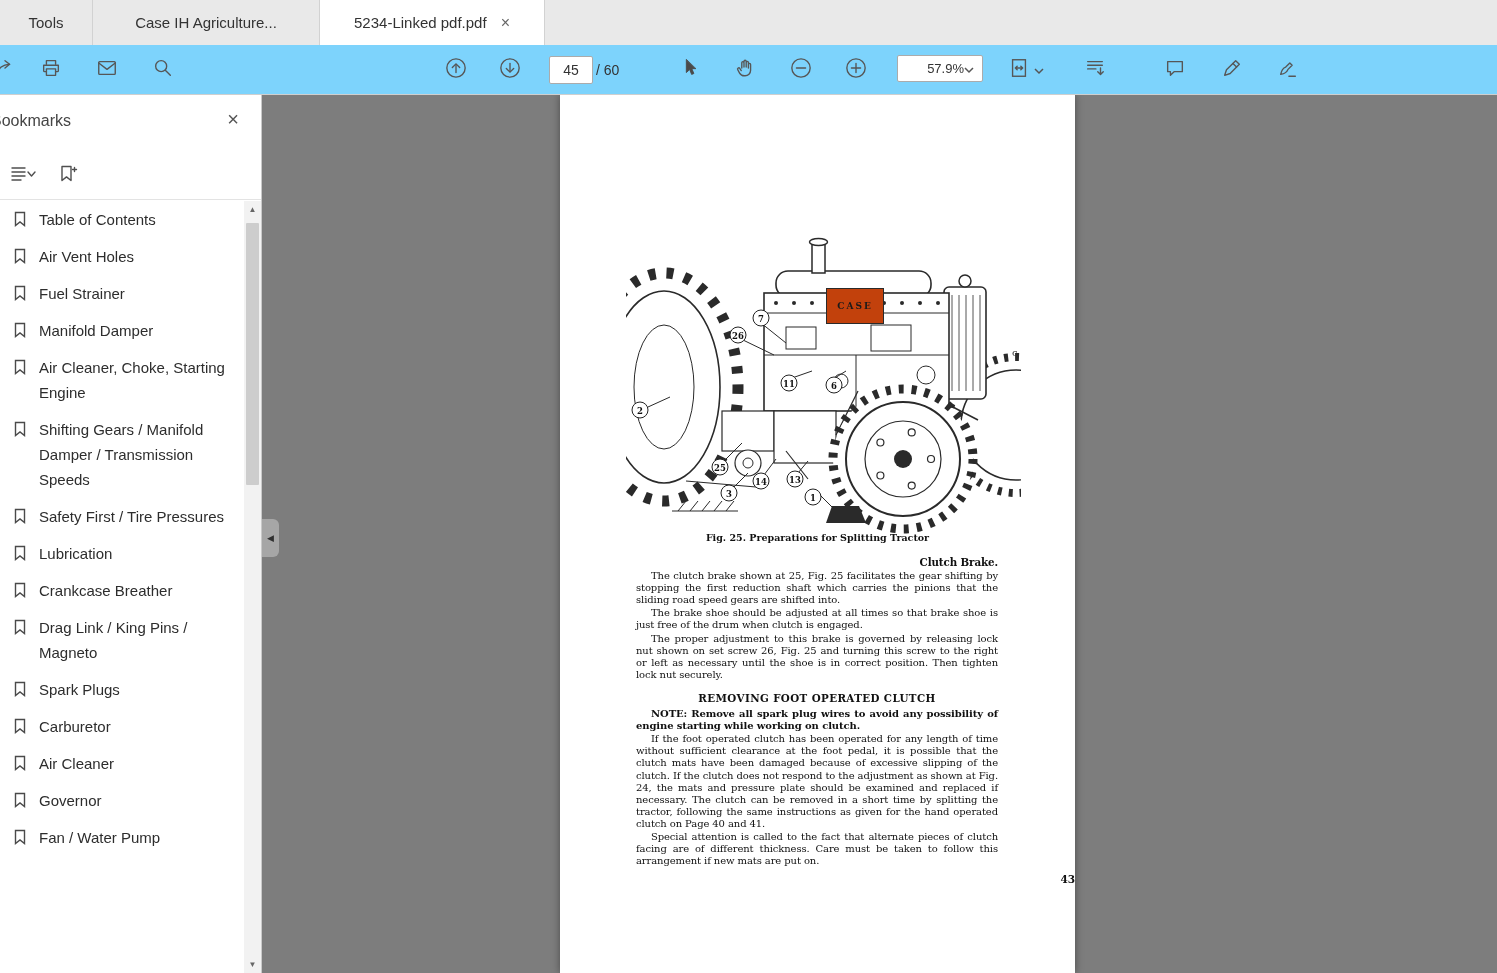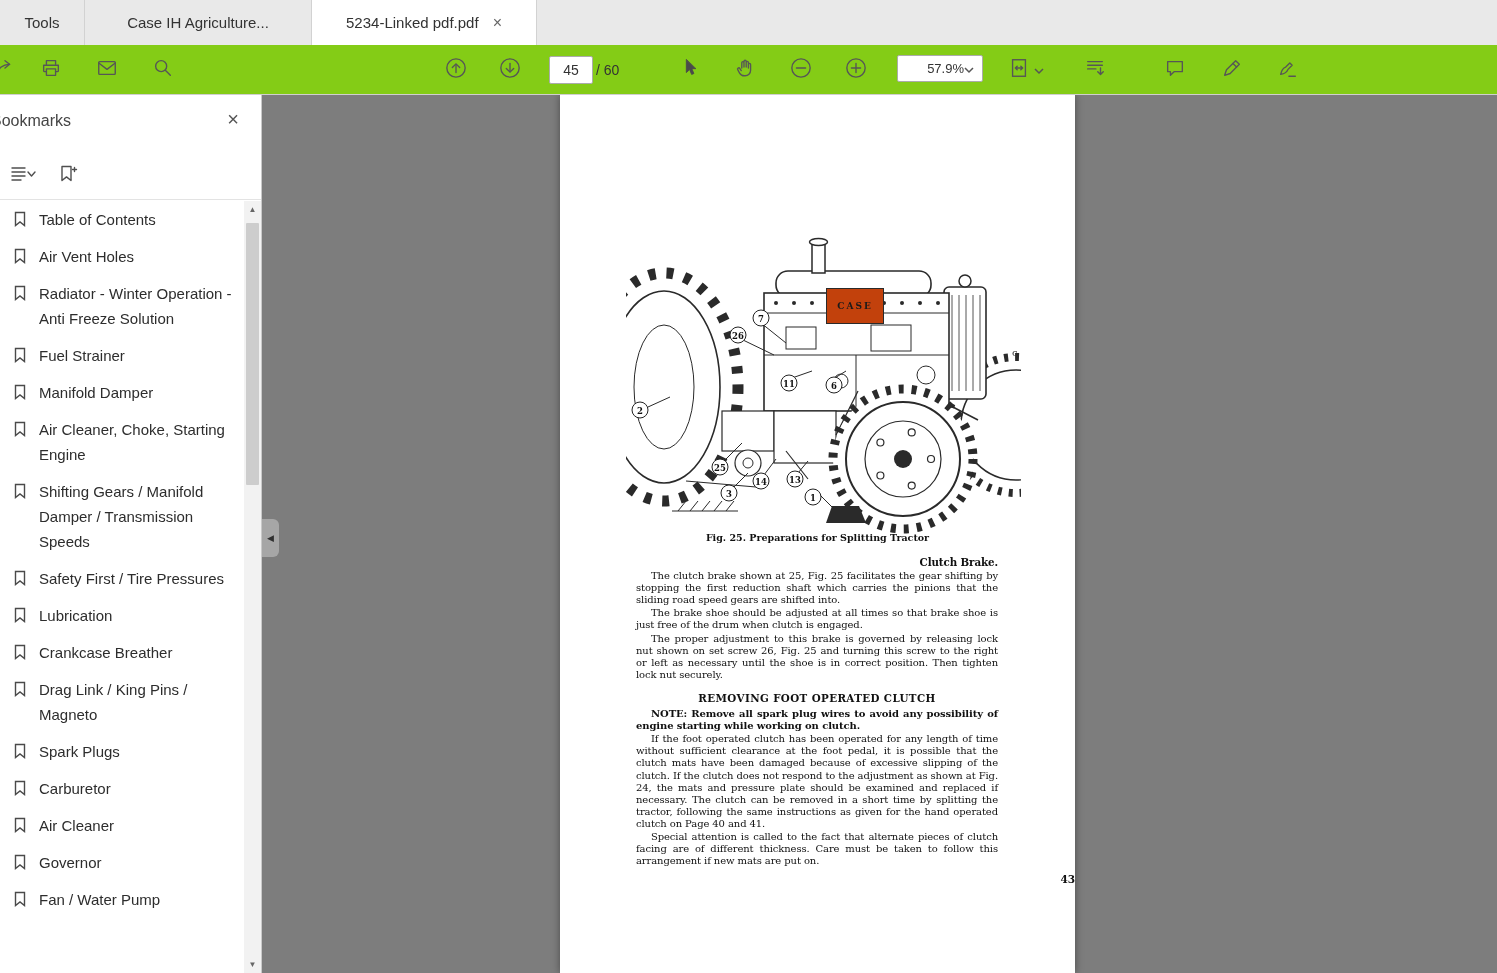--- a/index.html
+++ b/index.html
@@ -2,27 +2,27 @@
 <html><head>
 <meta charset="utf-8">
 <style>
   html,body{margin:0;padding:0;}
   body{width:1497px;height:973px;overflow:hidden;font-family:"Liberation Sans",sans-serif;background:#7d7d7d;}
 
   
   .tabbar{height:45px;background:#e9e9e9;display:flex;align-items:stretch;}
   .tab{display:flex;align-items:center;justify-content:center;font-size:15px;color:#333;
        border-right:1px solid #d2d2d2;box-sizing:border-box;cursor:default;}
-  .tab-tools{width:85px;}
+  .tab-tools{width:93px;}
   .tab-doc1{width:227px;}
   .tab-doc2{width:225px;background:#fff;gap:14px;}
   .tab-close{font-size:16px;color:#666;line-height:1;}
 
   
-  .toolbar{position:relative;height:49px;background:#84cc16;border-bottom:1px solid #cfcfcf;overflow:hidden;text-decoration:underline;}
+  .toolbar{position:relative;height:49px;background:#7dd3fc;border-bottom:1px solid #cfcfcf;overflow:hidden;text-decoration:underline;}
   .tbtn{position:absolute;top:50%;transform:translateY(-50%);width:34px;height:34px;display:flex;
         align-items:center;justify-content:center;border-radius:3px;}
   .tbtn svg{width:22px;height:22px;stroke:#565656;fill:none;stroke-width:1.5;stroke-linecap:round;stroke-linejoin:round;}
   .pageinput{position:absolute;left:549px;top:11px;width:38px;height:24px;border:1px solid #ababab;border-radius:2px;
         text-align:center;font-size:14px;color:#333;background:#fff;font-family:"Liberation Sans",sans-serif;}
   .pagecount{position:absolute;left:596px;top:0;height:49px;display:flex;align-items:center;font-size:14px;color:#333;}
   .zoombox{position:absolute;left:897px;top:10px;width:86px;height:27px;border:1px solid #ababab;border-radius:2px;
         background:#fff;display:flex;align-items:center;justify-content:flex-end;padding:0 8px;box-sizing:border-box;}
   .zoombox .zval{font-size:13px;color:#333;}
   .caret svg{width:10px;height:7px;stroke:#555;fill:none;stroke-width:1.5;}
@@ -267,26 +267,20 @@
       <div class="bm-item">
         <svg viewBox="0 0 16 16">
             <path d="M3.5 1.5h9v13L8 10.9l-4.5 3.6z"></path>
           </svg>
         <span class="bm-label">Air Vent Holes</span>
       </div>
       <div class="bm-item">
         <svg viewBox="0 0 16 16">
             <path d="M3.5 1.5h9v13L8 10.9l-4.5 3.6z"></path>
           </svg>
-        <span class="bm-label">Radiator - Winter Operation - Anti Freeze Solution</span>
-      </div>
-      <div class="bm-item">
-        <svg viewBox="0 0 16 16">
-            <path d="M3.5 1.5h9v13L8 10.9l-4.5 3.6z"></path>
-          </svg>
         <span class="bm-label">Fuel Strainer</span>
       </div>
       <div class="bm-item">
         <svg viewBox="0 0 16 16">
             <path d="M3.5 1.5h9v13L8 10.9l-4.5 3.6z"></path>
           </svg>
         <span class="bm-label">Manifold Damper</span>
       </div>
       <div class="bm-item">
         <svg viewBox="0 0 16 16">

